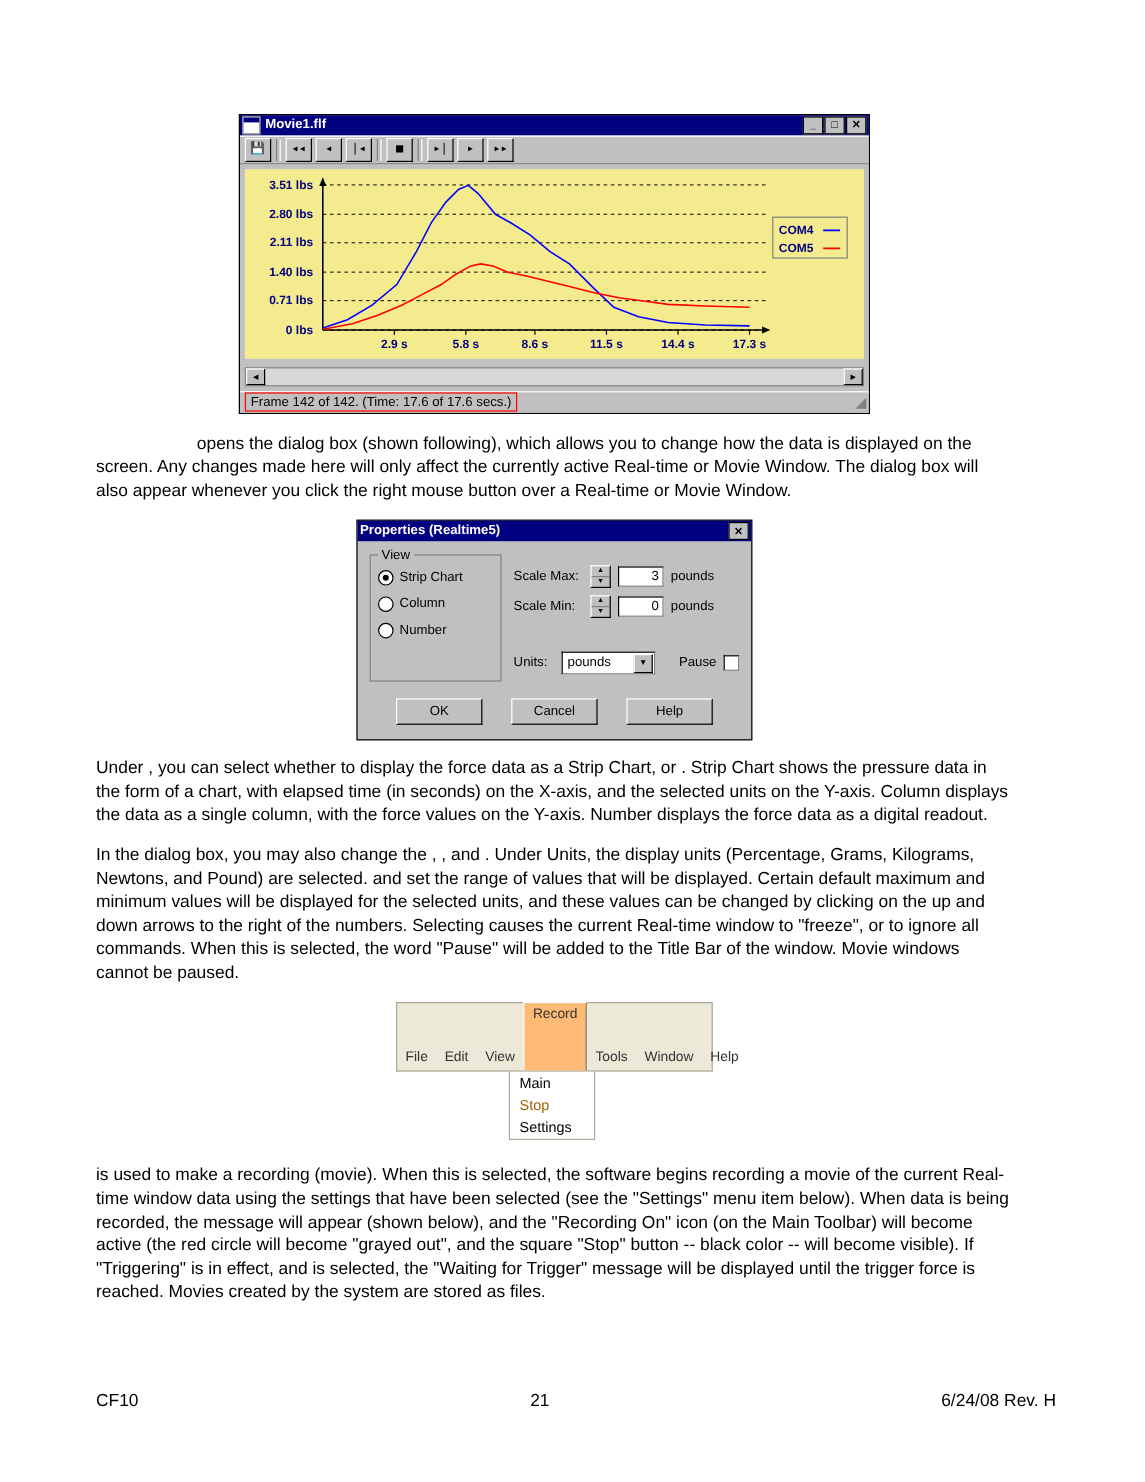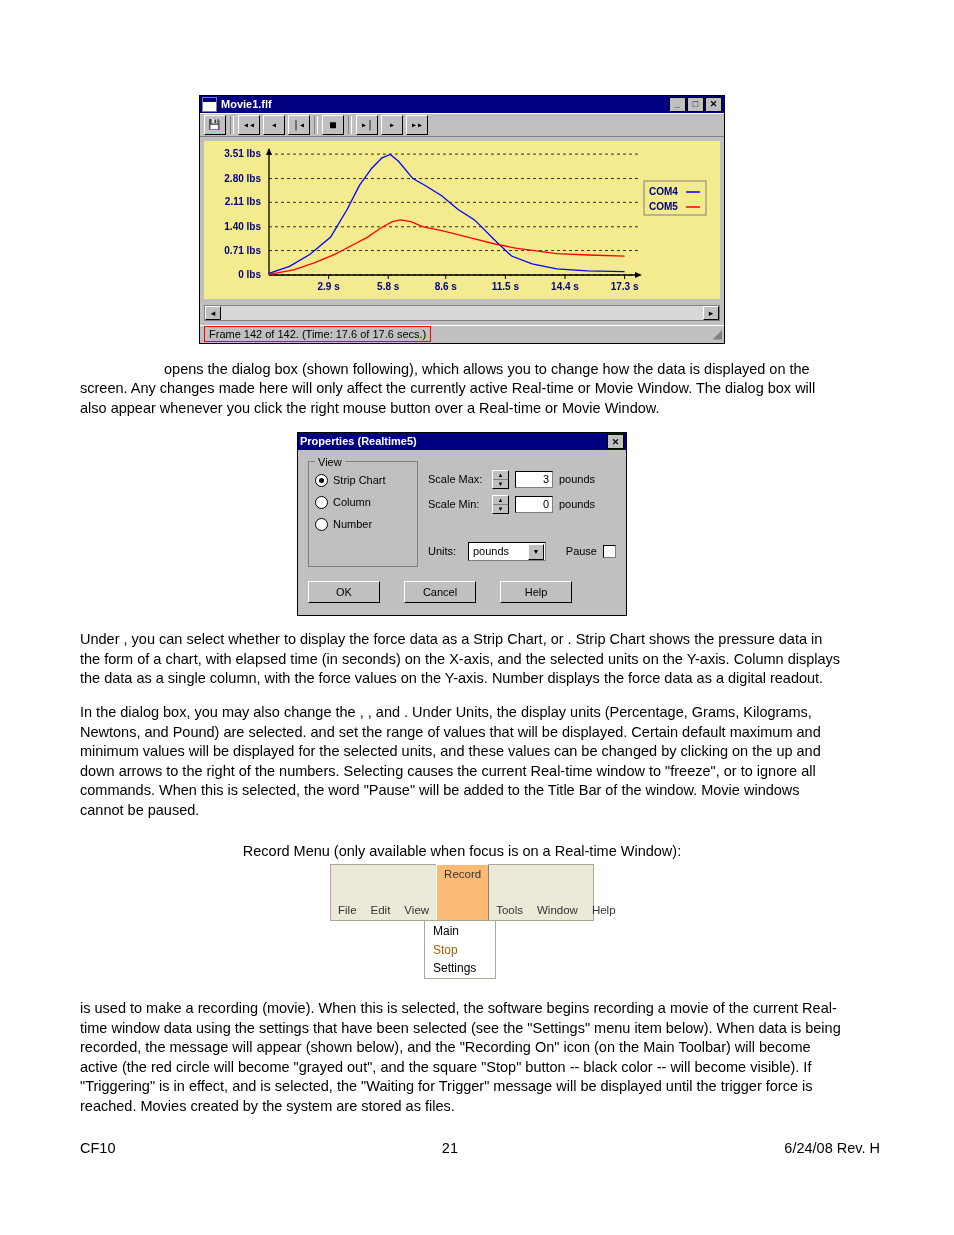--- a/index.html
+++ b/index.html
@@ -253,21 +253,21 @@
   .chk {
     width: 11px; height: 11px;
     background: #fff;
     border: 1px solid #808080;
     border-top-color: #000;
     border-left-color: #000;
   }
   .btn-row {
     display: flex;
     gap: 24px;
-    justify-content: flex-start;
+    justify-content: center;
     margin-top: 14px;
   }
   .dlg-btn {
     width: 70px; height: 20px;
     background: #c0c0c0;
     border: 1px solid #000;
     border-top-color: #fff;
     border-left-color: #fff;
     font-size: 11px;
     display: inline-flex; align-items: center; justify-content: center;
@@ -310,21 +310,21 @@
   }
   .menu-disabled { color: #a16207; }
 
   
   .body-text p {
     margin: 0 0 14px 0;
     text-align: left;
   }
   .footer {
     position: absolute;
-    bottom: 76px;
+    bottom: 56px;
     left: 80px;
     right: 74px;
     display: flex;
     justify-content: space-between;
     font-size: 14.5px;
   }
 </style>
 </head>
 <body>
 
@@ -471,21 +471,20 @@
         </div>
       </div>
     </div>
   </div>
 
   <div class="body-text">
     <p>Under        , you can select whether to display the force data as a Strip Chart,                or            . Strip Chart shows the pressure data in the form of a chart, with elapsed time (in seconds) on the X-axis, and the selected units on the Y-axis. Column displays the data as a single column, with the force values on the Y-axis. Number displays the force data as a digital readout.</p>
     <p>In the                 dialog box, you may also change the                ,                , and         . Under Units, the display units (Percentage, Grams, Kilograms, Newtons, and Pound) are selected.                   and                  set the range of values that will be displayed. Certain default maximum and minimum values will be displayed for the selected units, and these values can be changed by clicking on the up and down arrows to the right of the numbers. Selecting            causes the current Real-time window to "freeze", or to ignore all commands. When this is selected, the word "Pause" will be added to the Title Bar of the window. Movie windows cannot be paused.</p>
   </div>
 
-  <div style="text-align:center; margin-top:22px;">Record Menu (only available when focus is on a Real-time Window):</div>
 
   <div class="center-block" style="margin:2px 0 20px 0;">
     <div>
       <div class="menu-strip">
         <div class="menu-row">
           <span class="menu-item">File</span>
           <span class="menu-item">Edit</span>
           <span class="menu-item">View</span>
           <span class="menu-item menu-active">Record</span>
           <span class="menu-item">Tools</span>

